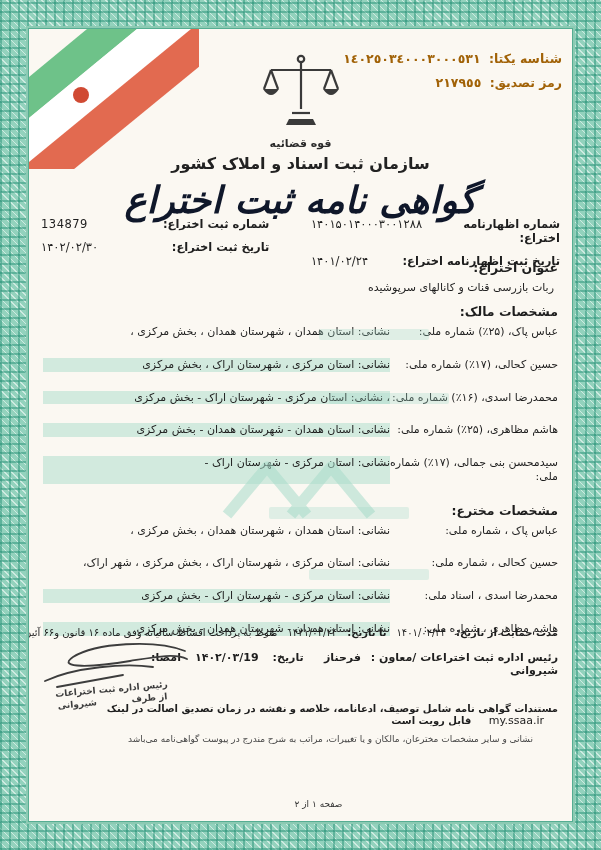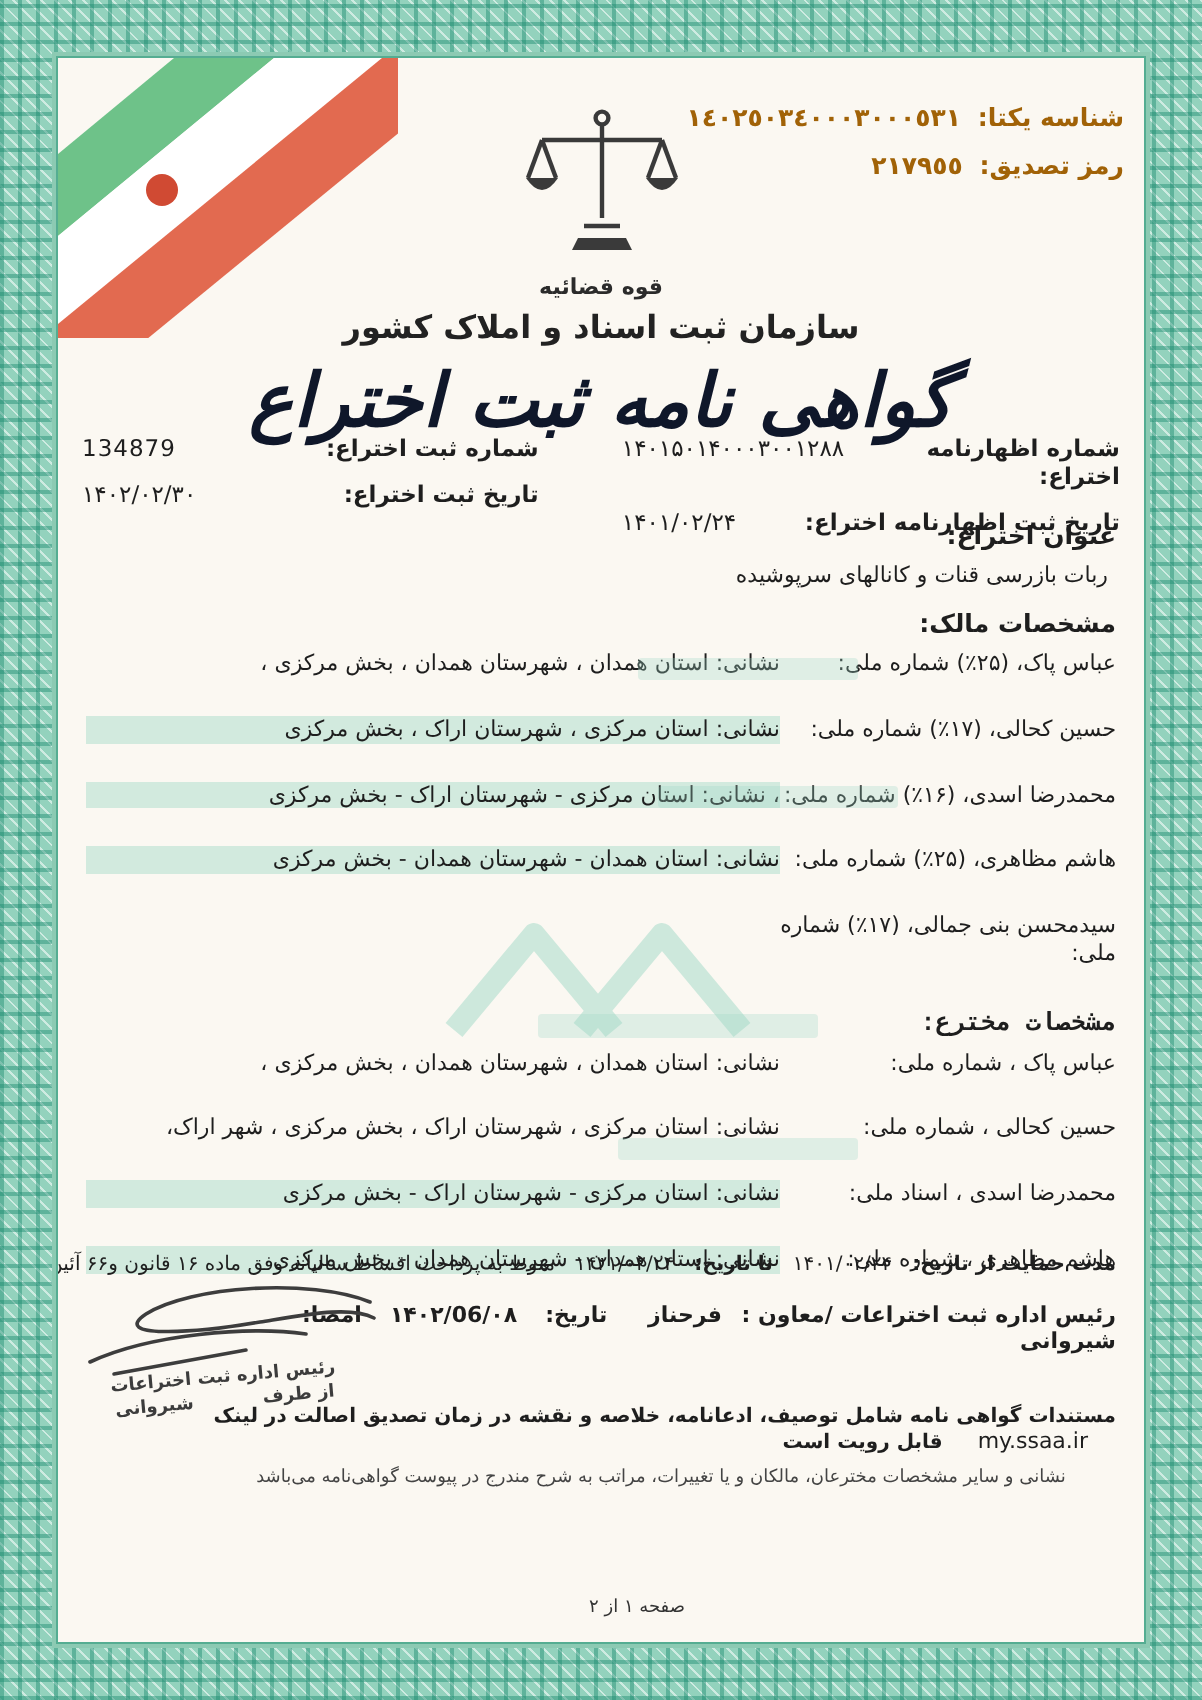--- a/index.html
+++ b/index.html
@@ -49,21 +49,21 @@
   .fvalue { font-weight:normal; letter-spacing:0.5px; }
   .fcol.left { width:44%; }
 
   .main { position:absolute; top:231px; right:14px; left:14px; font-size:11px; }
   .sec-h { font-size:12.5px; font-weight:bold; margin-bottom:6px; }
   .inv-title { font-size:11px; margin:2px 4px 10px;text-align:right; }
   .prow { display:flex; margin-bottom:19px; line-height:1.25; }
   .prow .pname { width:168px; flex-shrink:0; }
   .prow .paddr { flex:1; }
   .hl { background:rgba(151,212,193,0.40); }
-  .inventors-h { margin-top:18px;font-family:Liberation Mono, monospace; }
+  .inventors-h { margin-top:18px; }
 
   .bottom { position:absolute; top:598px; right:14px; left:14px; font-size:10px; }
   .protect { display:flex; gap:10px; white-space:nowrap; }
   .protect .b { font-weight:bold; }
   .chief-row { display:flex; justify-content:space-between; margin-top:13px; padding-left:108px; }
   .chief { font-weight:bold; font-size:11px; }
   .chief .cname { margin-right:6px; }
   .datesign { display:flex; gap:14px; font-size:11px; }
   .datesign .b { font-weight:bold; }
 
@@ -170,20 +170,21 @@
       <div class="prow">
         <span class="pname">محمدرضا اسدی، (۱۶٪) شماره ملی:</span>
         <span class="paddr hl">، نشانی: استان مرکزی - شهرستان اراک - بخش مرکزی</span>
       </div>
       <div class="prow">
         <span class="pname">هاشم مظاهری، (۲۵٪) شماره ملی:</span>
         <span class="paddr hl">نشانی: استان همدان - شهرستان همدان - بخش مرکزی</span>
       </div>
       <div class="prow">
         <span class="pname">سیدمحسن بنی جمالی، (۱۷٪) شماره ملی:</span>
+        <span class="paddr hl">نشانی: استان مرکزی - شهرستان اراک -</span>
       </div>
 
       <div class="sec-h inventors-h">مشخصات مخترع:</div>
 
       <div class="prow">
         <span class="pname">عباس پاک ، شماره ملی:</span>
         <span class="paddr">نشانی: استان همدان ، شهرستان همدان ، بخش مرکزی ،</span>
       </div>
       <div class="prow">
         <span class="pname">حسین کحالی ، شماره ملی:</span>
@@ -207,21 +208,21 @@
         <span>۱۴۲۱/۰۲/۲۴</span>
         <span>منوط به پرداخت اقساط سالیانه وفق ماده ۱۶ قانون و۶۶ آئین نامه اجرایی در مواعد مقرر می باشد</span>
       </div>
       <div class="chief-row">
         <div class="chief">
           <span>رئیس اداره ثبت اختراعات /معاون :</span>
           <span class="cname">فرحناز شیروانی</span>
         </div>
         <div class="datesign">
           <span class="b">تاریخ:</span>
-          <span class="b">۱۴۰۲/06/۰۸</span>
+          <span class="b">۱۴۰۲/۰۳/19</span>
           <span class="b">امضا:</span>
         </div>
       </div>
     </div>
 
     <div class="signature">
       <svg width="160" height="60" viewBox="0 0 160 60">
         <g stroke="#3d3d3d" stroke-width="1.8" fill="none" stroke-linecap="round">
           <path d="M150 14 C 120 2, 60 6, 38 20 C 20 32, 60 30, 95 24 C 120 20, 140 16, 152 22"></path>
           <path d="M10 44 C 40 30, 90 26, 118 30"></path>

